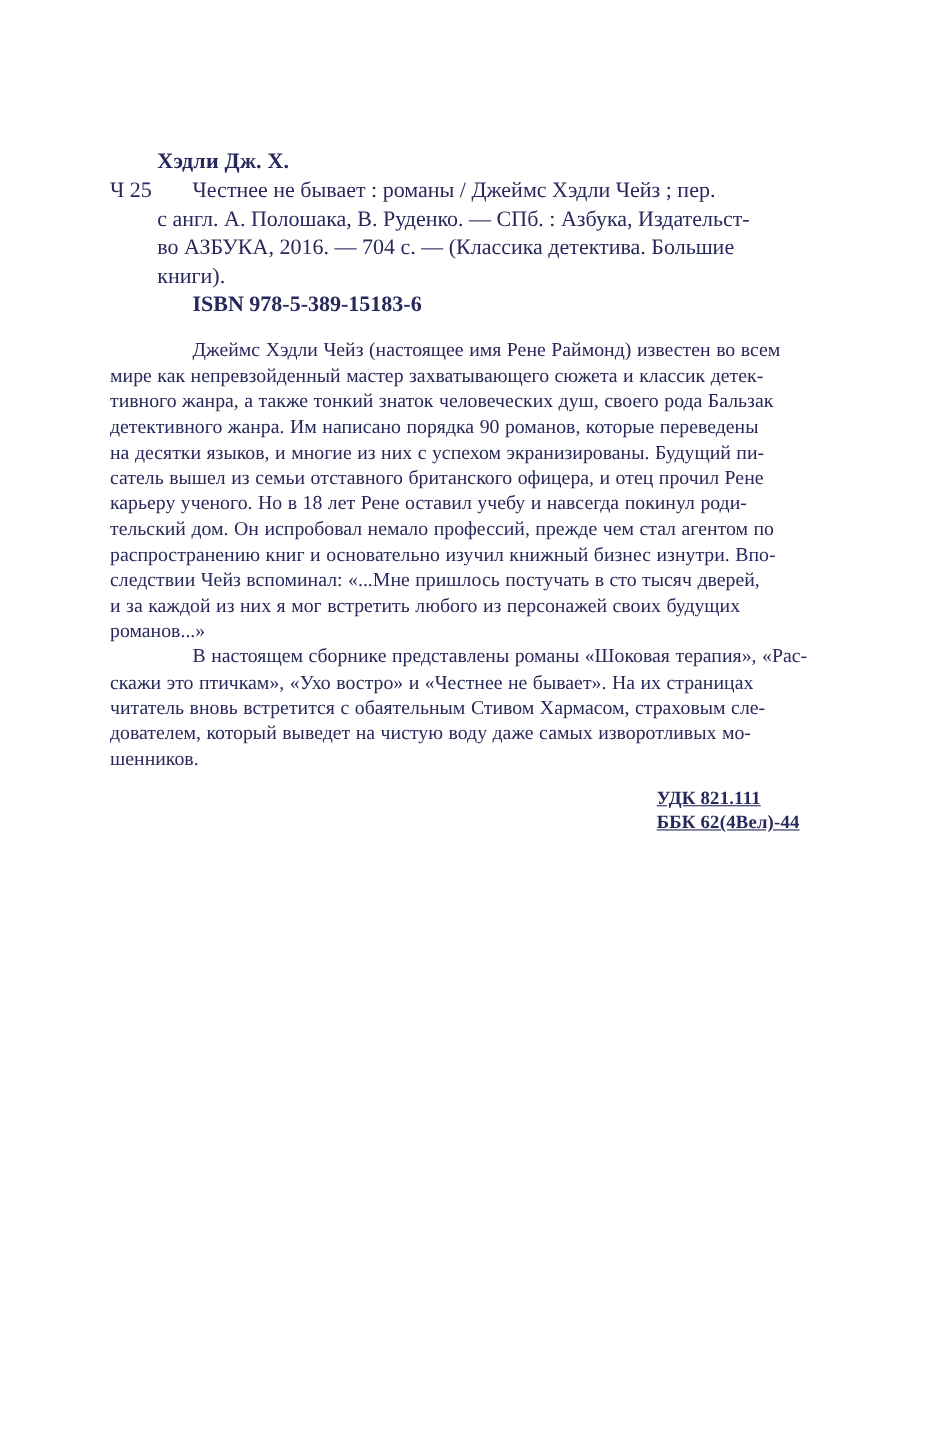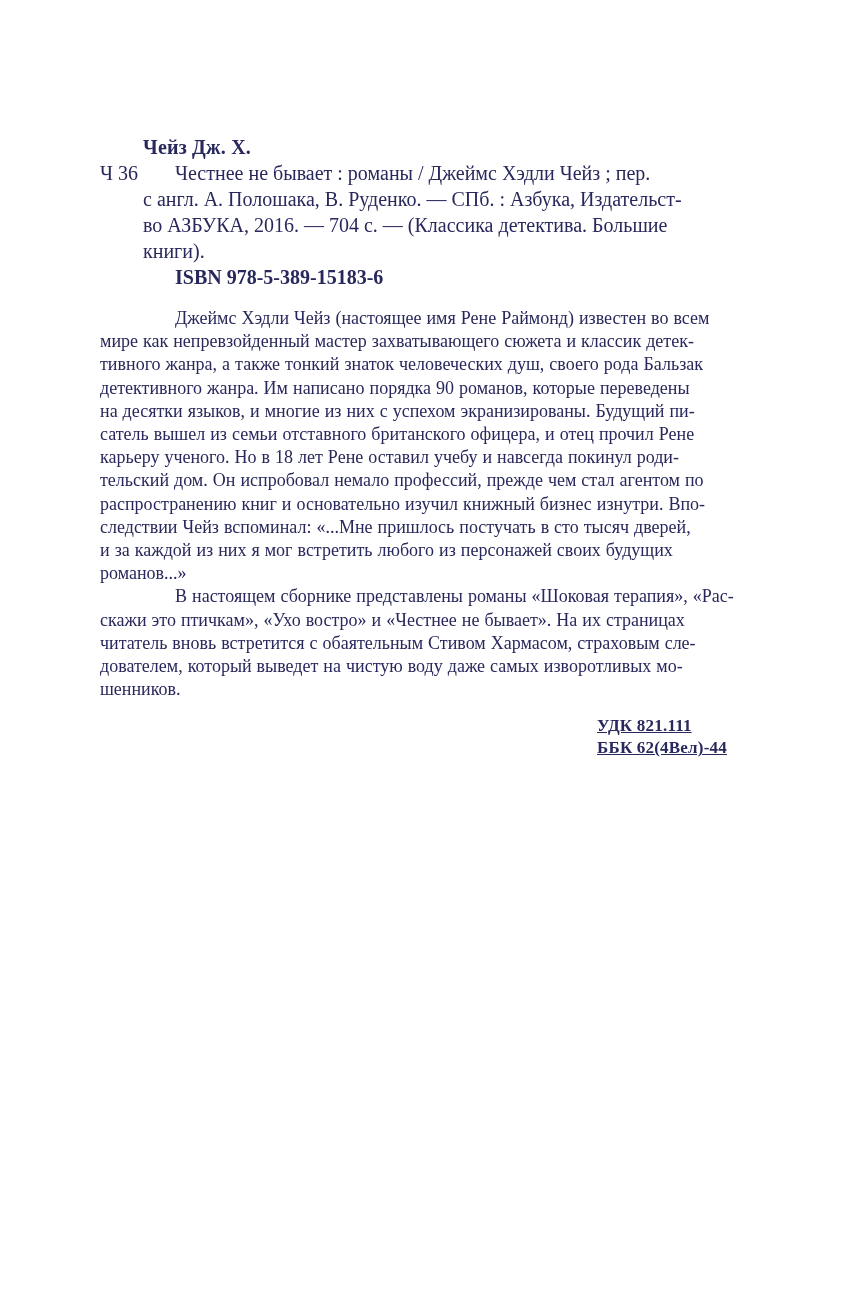--- a/index.html
+++ b/index.html
@@ -66,24 +66,24 @@
     line-height: 22px;
     letter-spacing: 0.2px;
     text-decoration: underline;
   }
 </style>
 </head>
 <body>
 
 <div class="page">
 
-  <div class="author-heading">Чейз Дж. Х.</div>
+  <div class="author-heading">Хэдли Дж. Х.</div>
 
   <div class="biblio-row">
-    <div class="class-code">Ч 36</div>
+    <div class="class-code">Ч 25</div>
     <div class="biblio">Честнее не бывает : романы / Джеймс Хэдли Чейз ; пер.
 с англ. А. Полошака, В. Руденко. — СПб. : Азбука, Издательст-
 во АЗБУКА, 2016. — 704 с. — (Классика детектива. Большие
 книги).</div>
   </div>
 
   <div class="isbn">ISBN 978-5-389-15183-6</div>
 
   <p class="annot">Джеймс Хэдли Чейз (настоящее имя Рене Раймонд) известен во всем
 мире как непревзойденный мастер захватывающего сюжета и классик детек-

